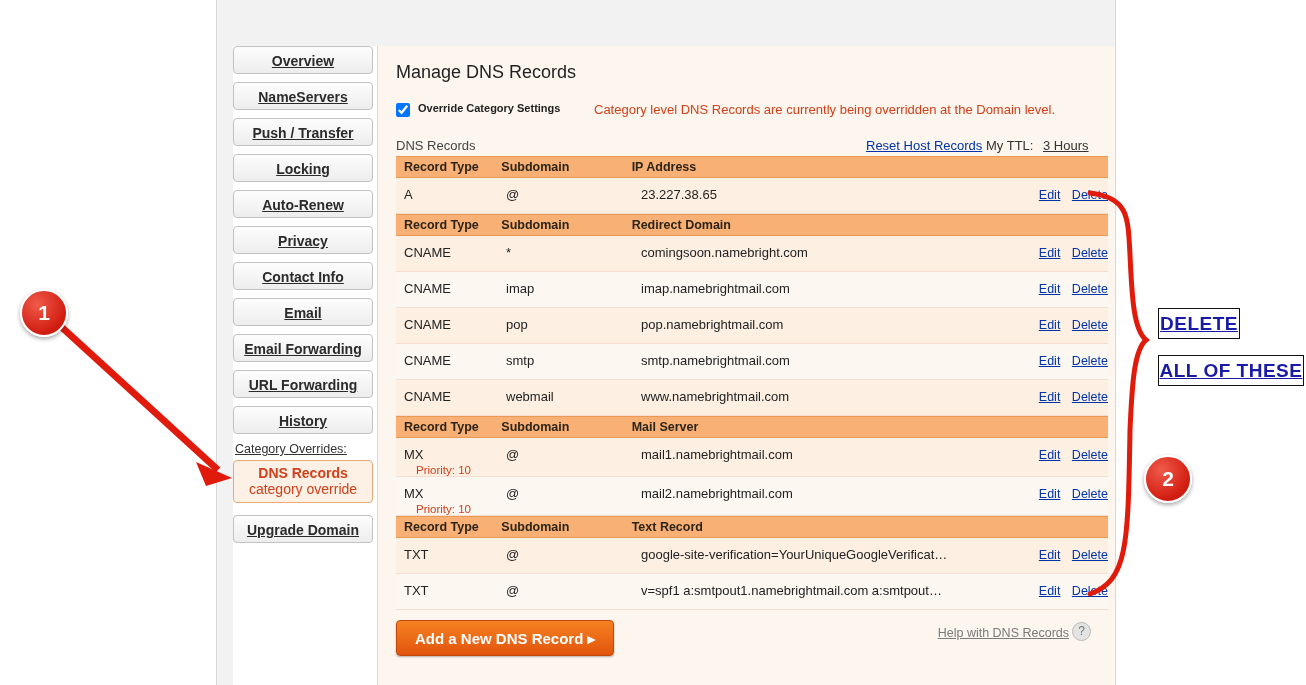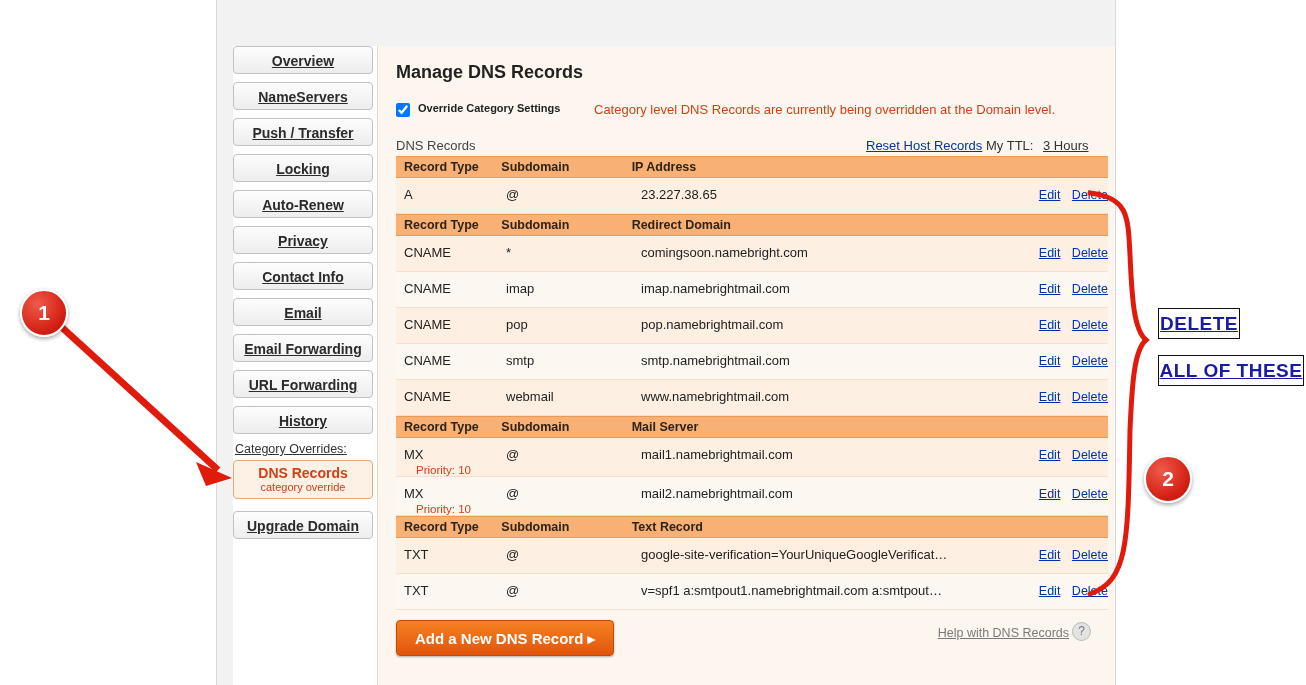--- a/index.html
+++ b/index.html
@@ -142,40 +142,40 @@
     text-align: center;
     cursor: pointer;
     margin-bottom: 12px;
   }
   #dns-records-override .title {
     font-size: 14px;
     font-weight: bold;
     color: #d1401a;
   }
   #dns-records-override .sub {
-    font-size: 11px;
+    font-size: 14px;
     color: #d1401a;
   }
 
   
   #main-panel {
     position: absolute;
     left: 160px;
     top: 46px;
     right: 0;
     bottom: 0;
     background: #fdf6ee;
     border-left: 1px solid #e7d8c6;
   }
   #manage-title {
     position: absolute;
     left: 18px;
     top: 16px;
     font-size: 18px;
-    font-weight: bold;
+    font-weight: normal;
     color: #222;
   }
   #override-row {
     position: absolute;
     left: 18px;
     top: 56px;
     width: 680px;
     height: 18px;
   }
   #override-checkbox {

